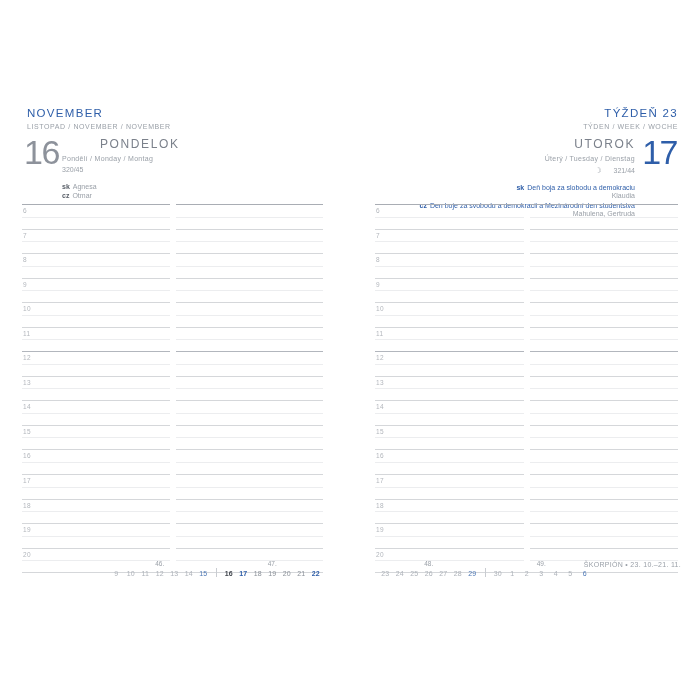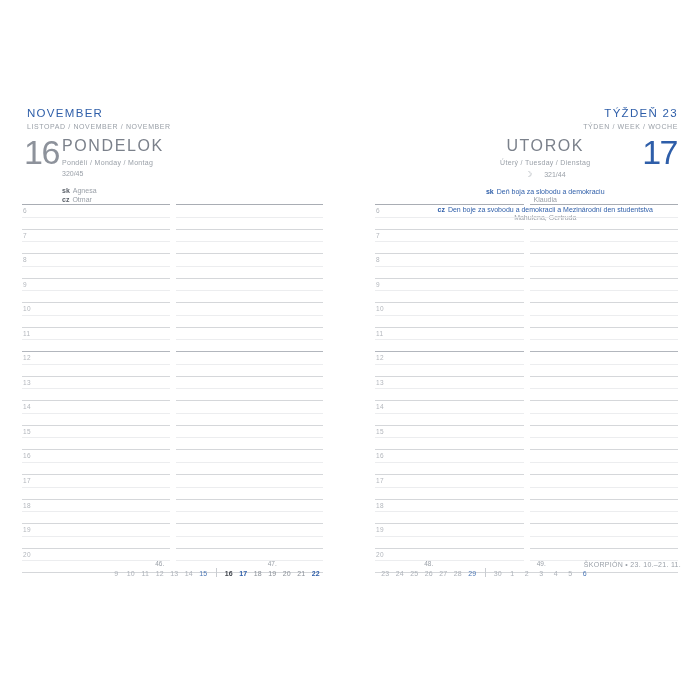--- a/index.html
+++ b/index.html
@@ -14,22 +14,22 @@
   .week-header{position:absolute;top:107px;right:3px;text-align:right;}
   .hdr-title{font-size:11.5px;letter-spacing:1.3px;color:var(--accent);font-weight:500;margin-bottom:4px;}
   .hdr-sub{font-size:7px;letter-spacing:0.6px;color:#9aa0a8;}
 
   
   .big-num{position:absolute;top:135px;font-size:34px;line-height:1;font-weight:300;letter-spacing:-1.5px;}
   .big-num-left{left:2px;color:#8d929b;}
   .big-num-right{right:4px;color:var(--accent);}
   .day-info{position:absolute;top:137px;}
   .day-info-left{left:40px;text-align:left;}
-  .day-info-right{right:28px;text-align:center;}
-  .day-name{font-size:16px;letter-spacing:1.6px;color:#7b818b;margin-bottom:4px;}
+  .day-info-right{right:46px;text-align:right;}
+  .day-name{font-size:12px;letter-spacing:1.6px;color:#7b818b;margin-bottom:4px;margin-left:38px;}
   .day-sub{font-size:7px;letter-spacing:0.3px;color:#9aa0a8;margin-bottom:4px;}
   .day-count{font-size:7px;color:#9aa0a8;}
   .moon{font-size:8px;color:#9aa0a8;margin-right:12px;}
   .namedays{margin-top:10px;font-size:7px;line-height:1.25;color:#9aa0a8;}
   .tag{font-weight:700;margin-right:3px;}
   .tag-dark{color:#5a6069;}
   .holidays{margin-top:9px;font-size:7px;line-height:1.2;}
   .holiday-line{color:var(--accent);}
   .holiday-line .tag{color:var(--accent);}
   .holiday-sub{color:#9aa0a8;margin-bottom:1px;}

